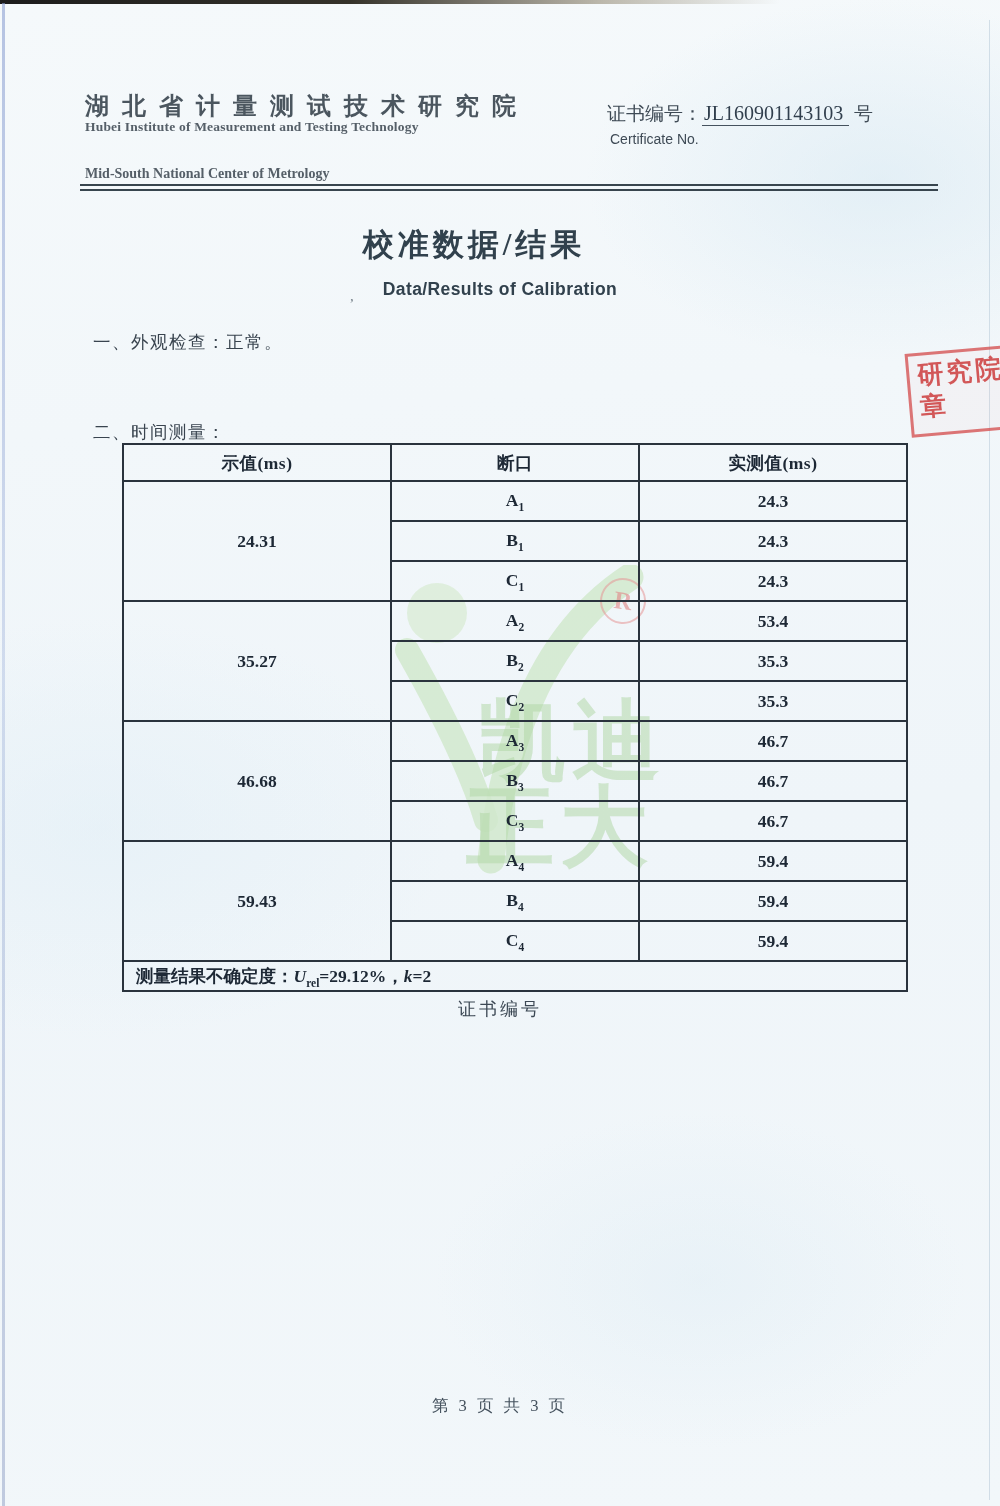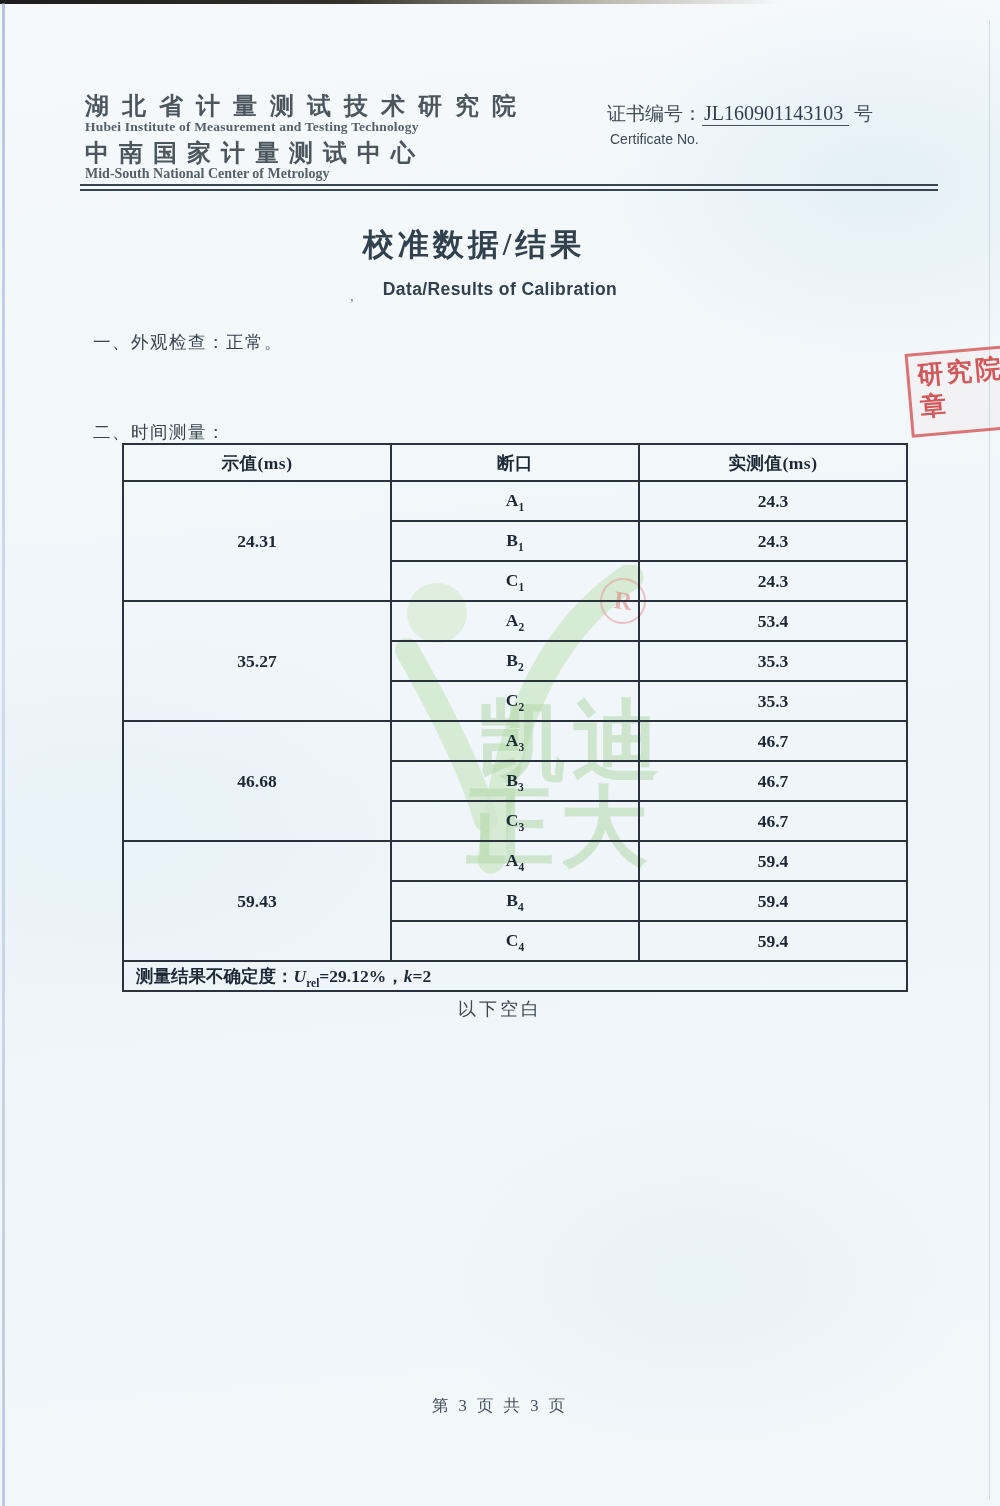--- a/index.html
+++ b/index.html
@@ -72,21 +72,20 @@
 <body>
 
 <div class="page">
 
   <div class="abs edge-top"></div>
   <div class="abs edge-left"></div>
   <div class="abs edge-right"></div>
 
   <div class="abs h-cn1">湖北省计量测试技术研究院</div>
   <div class="abs h-en1">Hubei Institute of Measurement and Testing Technology</div>
-  <div class="abs h-cn2">中南国家计量测试中心</div>
   <div class="abs h-en2">Mid-South National Center of Metrology</div>
 
   <div class="abs cert-line">
     <span>证书编号：</span><span class="cert-num">JL160901143103</span> <span>号</span>
   </div>
   <div class="abs cert-en">Certificate No.</div>
 
   <div class="abs rule"></div>
 
   <div class="abs title-cn">校准数据/结果</div>
@@ -176,21 +175,21 @@
       <tfoot>
         <tr class="u-row">
           <td colspan="3">
             <span>测量结果不确定度：</span><span class="ital">U</span><sub>rel</sub><span>=29.12%，</span><span class="ital">k</span><span>=2</span>
           </td>
         </tr>
       </tfoot>
     </table>
   </div>
 
-  <div class="abs blank-note">以下空白</div>
+  <div class="abs blank-note">证书编号</div>
 
   <div class="abs stamp">
     <div>研究院</div>
     <div>章</div>
   </div>
 
   <div class="abs footer">第 3 页 共 3 页</div>
 
 </div>
 

